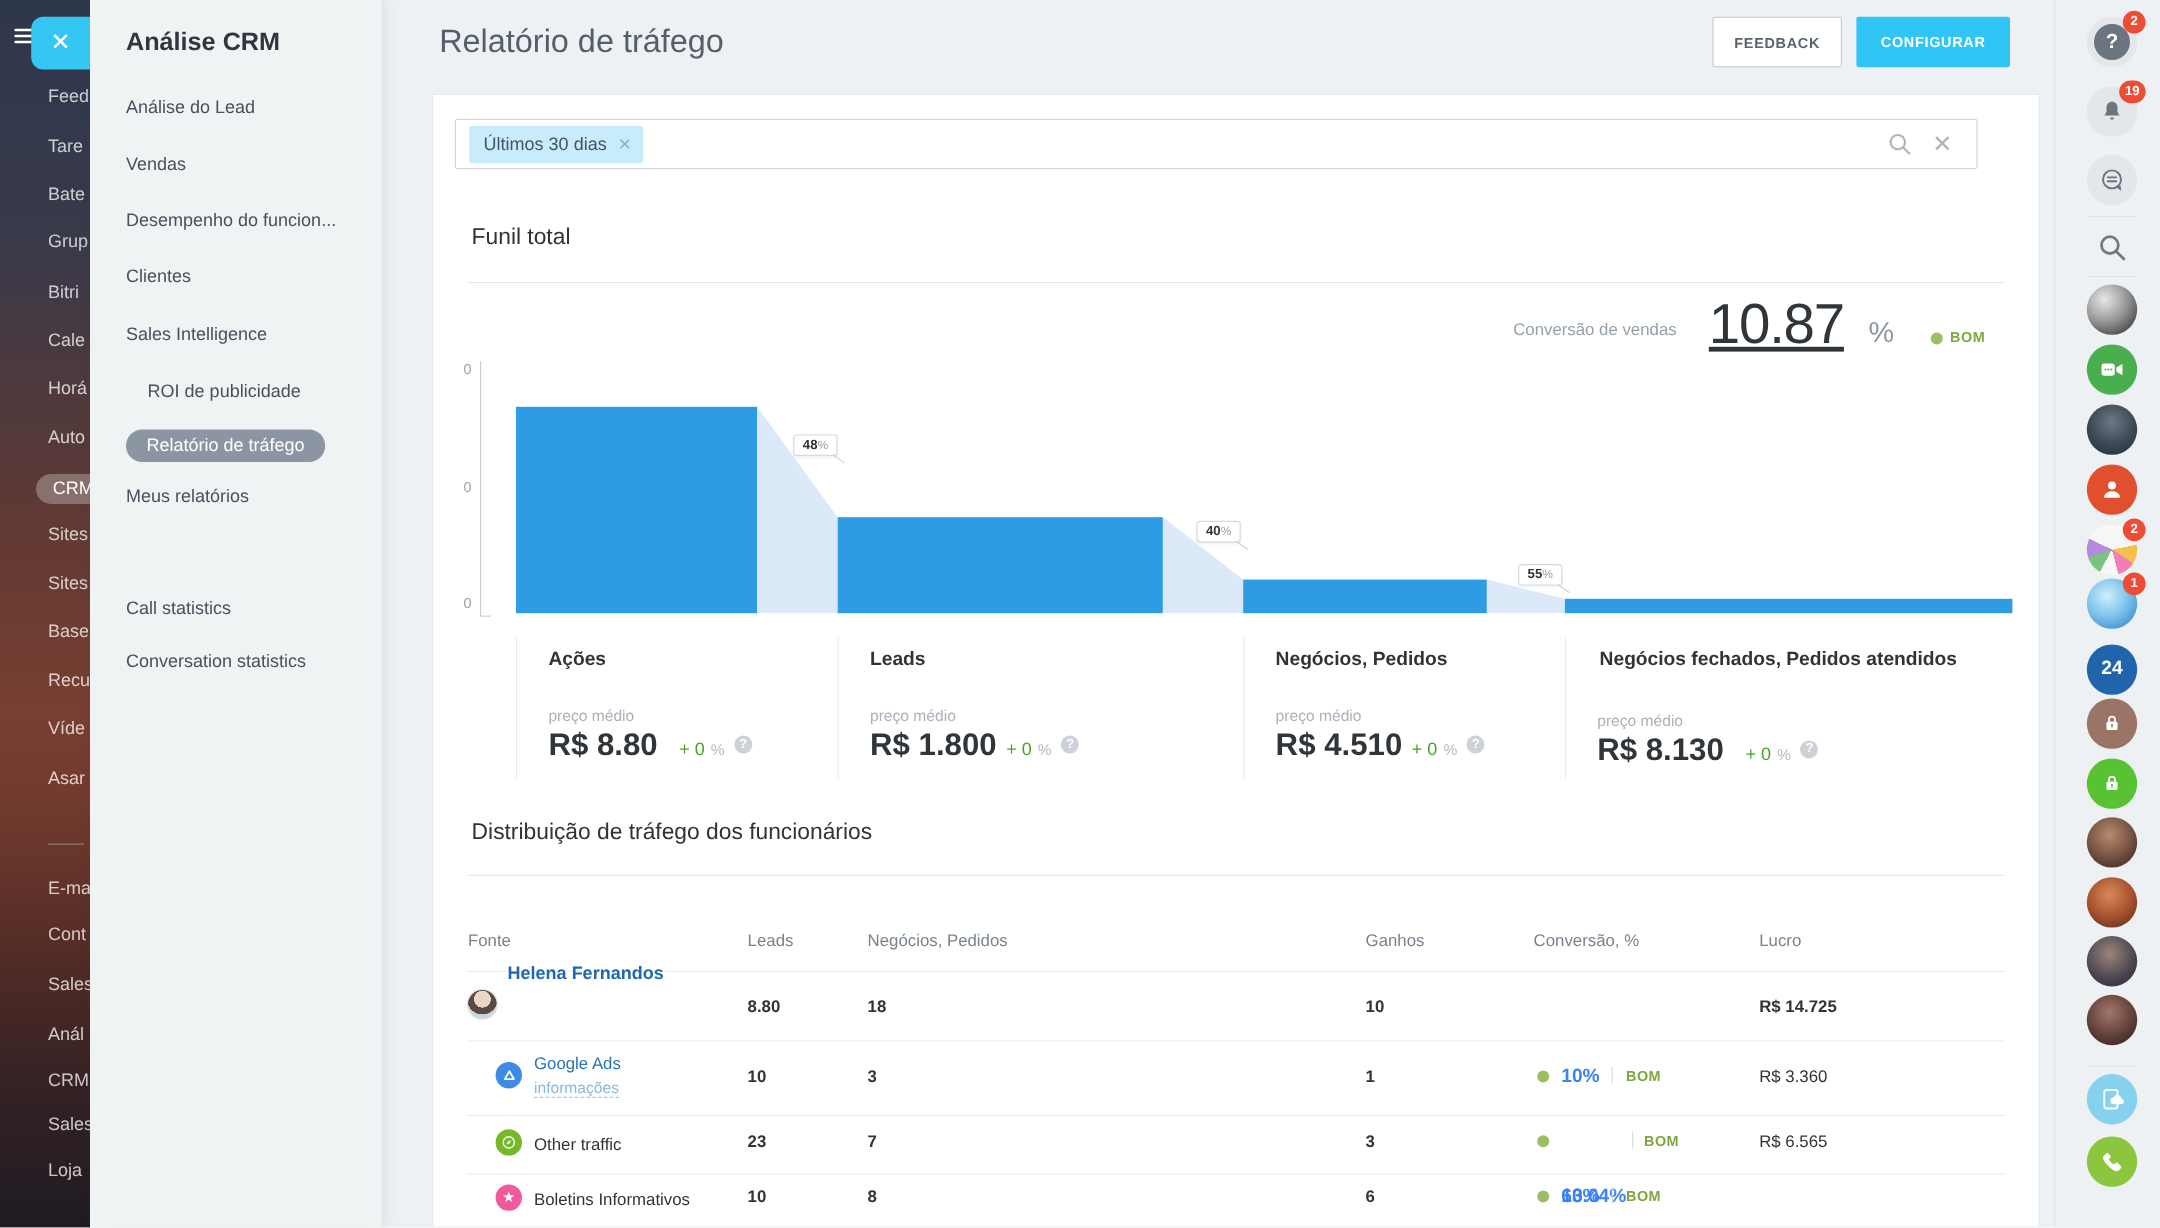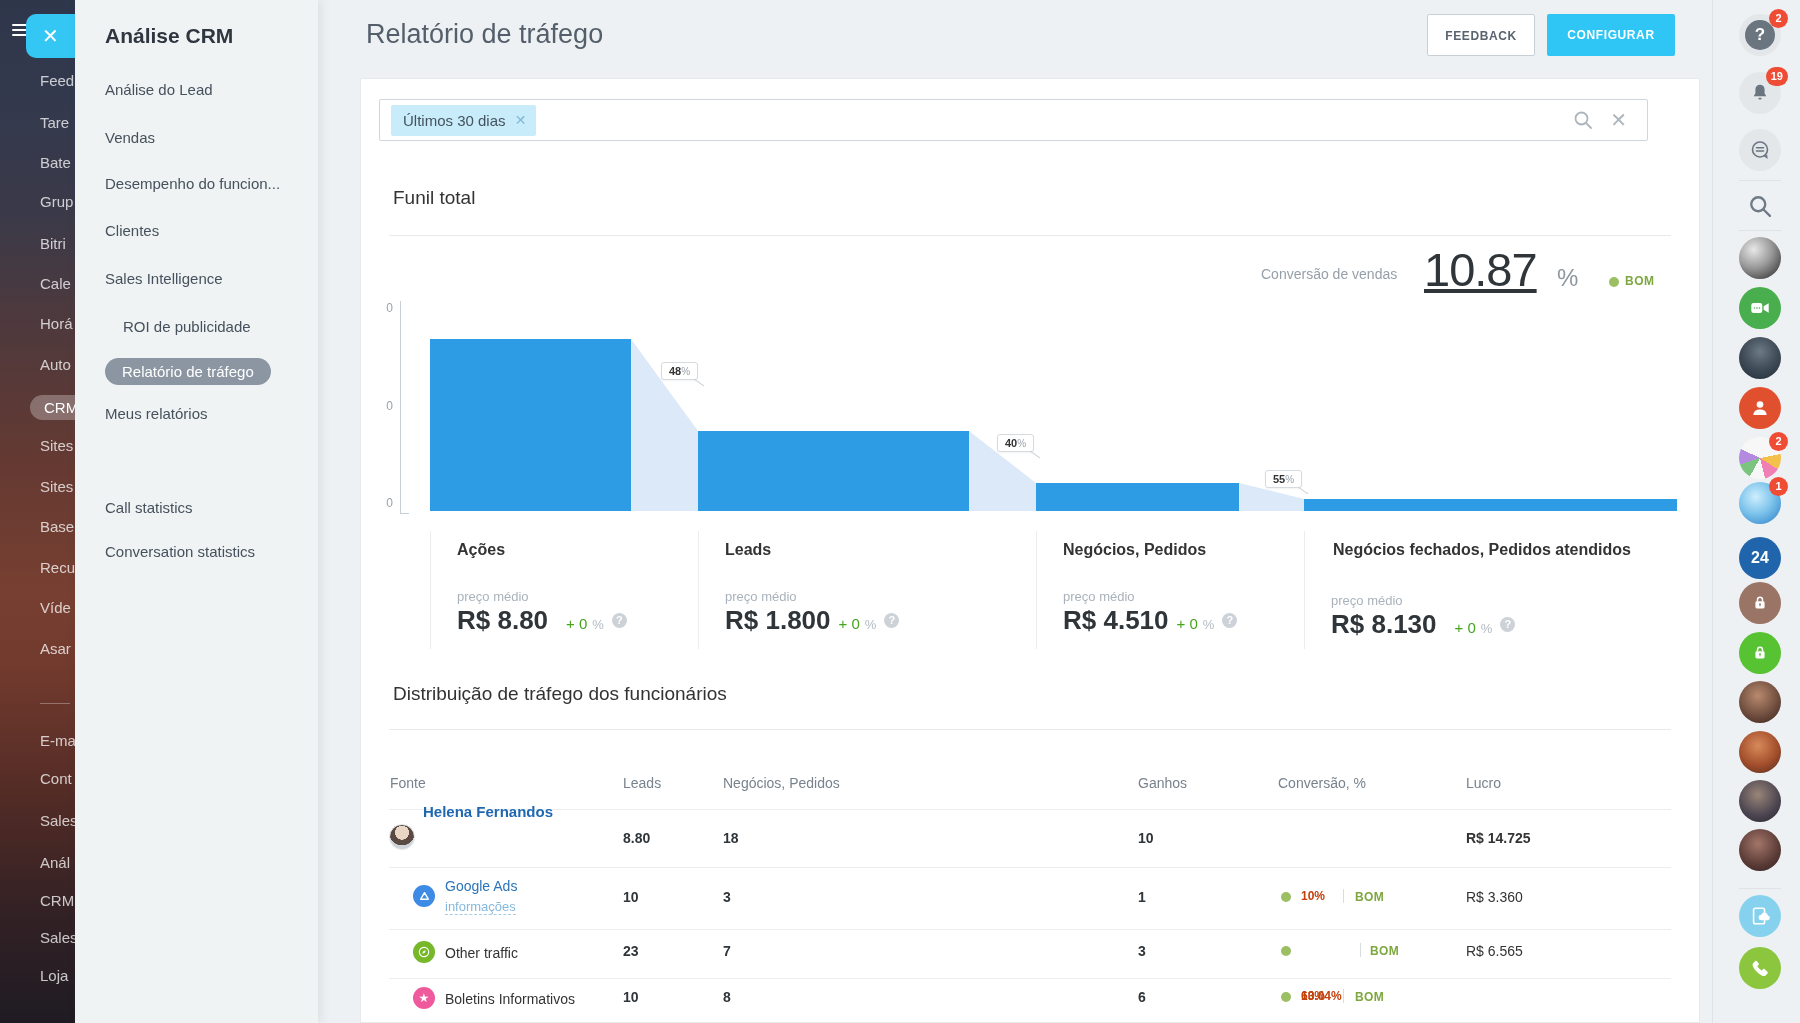--- a/index.html
+++ b/index.html
@@ -113,21 +113,21 @@
   .cell-profit { position:absolute; font-size:14px; color:#333; }
   .bold { font-weight:700; }
   .src-avatar { position:absolute; left:28px; width:26px; height:26px; border-radius:50%;
     background:radial-gradient(circle at 50% 32%, #e9d6c4 0 34%, #5a4a42 35% 62%, #cfd4d8 63%); border:1px solid #e2e6e9; }
   .src-icon { position:absolute; left:52px; width:22px; height:22px; border-radius:50%; display:flex; align-items:center; justify-content:center; }
   .link-main { position:absolute; font-size:15px; font-weight:700; color:#1f68b0; cursor:pointer; }
   .link-sub { position:absolute; font-size:14px; color:#2b74b8; cursor:pointer; }
   .link-info { position:absolute; font-size:13px; color:#85b9dd; border-bottom:1px dashed #a8cbe6; cursor:pointer; }
   .src-text { position:absolute; font-size:14px; color:#333; }
   .conv-dot { position:absolute; width:10px; height:10px; border-radius:50%; background:#9cbf63; }
-  .conv-pct { position:absolute; font-size:12px; font-weight:700; color:#c2410c; }
+  .conv-pct { position:absolute; font-size:16px; font-weight:700; color:#3b82f6; }
   .conv-sep { position:absolute; width:1px; height:14px; background:#d8dde1; }
   .conv-bom { position:absolute; font-size:12px; font-weight:700; color:#7ea73f; letter-spacing:.4px; }
 
   
   #right-rail { position:absolute; left:1712px; top:0; width:88px; height:1023px; background:#eef1f3; border-left:1px solid #dfe3e6; }
   .ric { position:absolute; left:26px; width:42px; height:42px; border-radius:50%; display:flex; align-items:center; justify-content:center; cursor:pointer; }
   .ric .badge {
     position:absolute; right:-7px; top:-5px; min-width:19px; height:19px; border-radius:10px;
     background:#ee4c34; color:#fff; font-size:11px; font-weight:700; line-height:19px; text-align:center; padding:0 5px;
   }

